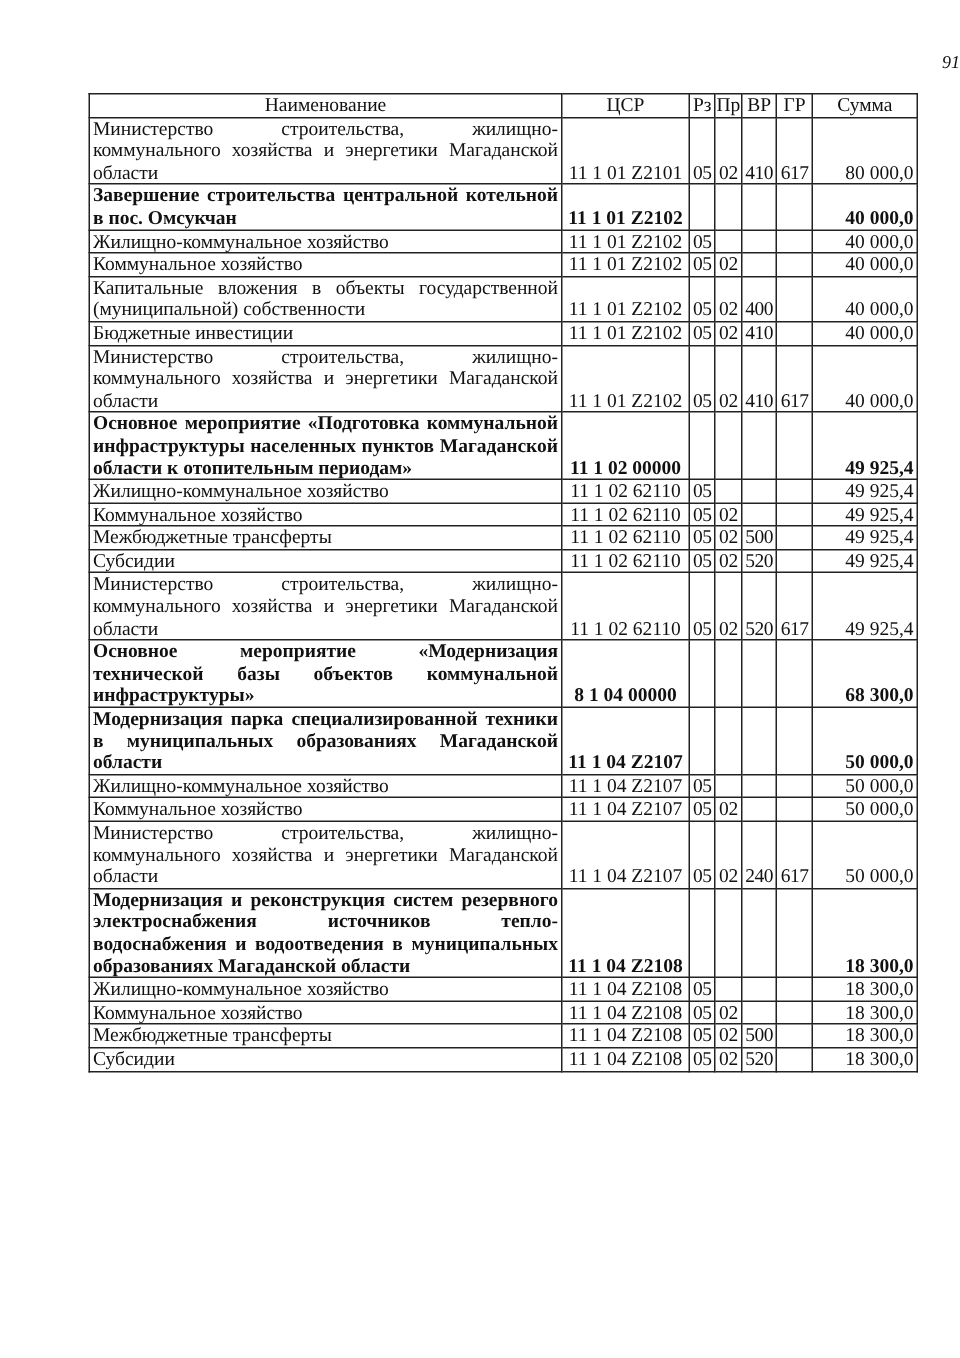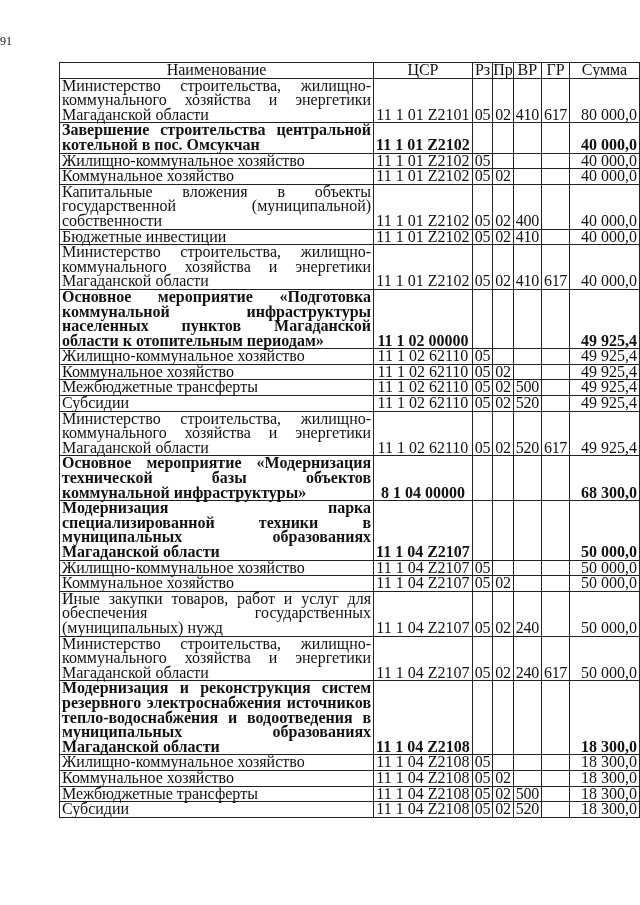--- a/index.html
+++ b/index.html
@@ -1,20 +1,20 @@
 <!DOCTYPE html>
 <html><head>
   <meta charset="utf-8">
   <style>
     html, body { margin: 0; padding: 0; background: #ffffff; }
     body { width: 640px; height: 905px; position: relative; overflow: hidden;
            font-family: "Liberation Serif", "DejaVu Serif", serif; color: #111; }
-    .page-num { position: absolute; top: 34px; left: 0; width: 640px; text-align: left; font-size: 12px; }
+    .page-num { position: absolute; top: 34px; left: 0; width: 640px; text-align: right; font-size: 12px; font-style: italic; }
     table.budget { position: absolute; left: 59px; top: 62px; border-collapse: collapse;
-                   font-size: 16px; line-height: 14.6px; table-layout: fixed; }
+                   font-size: 13px; line-height: 14.6px; table-layout: fixed; }
     table.budget td, table.budget th { border: 1px solid #222; padding: 0 2px; vertical-align: bottom; }
     table.budget th { font-weight: normal; text-align: center; height: 14px; vertical-align: middle; }
     col.c-name { width: 315px; }
     col.c-csr { width: 85px; }
     col.c-rz { width: 15px; }
     col.c-pr { width: 16px; }
     col.c-vr { width: 20px; }
     col.c-gr { width: 21px; }
     col.c-sum { width: 70px; }
     td.name { text-align: justify; text-align-last: left; }
@@ -197,29 +197,20 @@
       <tr>
         <td class="name">Коммунальное хозяйство</td>
         <td class="csr">11 1 04 Z2107</td>
         <td class="small">05</td>
         <td class="small">02</td>
         <td class="small"></td>
         <td class="small"></td>
         <td class="sum">50 000,0</td>
       </tr>
       <tr>
-        <td class="name">Иные закупки товаров, работ и услуг для обеспечения государственных (муниципальных) нужд</td>
-        <td class="csr">11 1 04 Z2107</td>
-        <td class="small">05</td>
-        <td class="small">02</td>
-        <td class="small">240</td>
-        <td class="small"></td>
-        <td class="sum">50 000,0</td>
-      </tr>
-      <tr>
         <td class="name">Министерство строительства, жилищно-коммунального хозяйства и энергетики Магаданской области</td>
         <td class="csr">11 1 04 Z2107</td>
         <td class="small">05</td>
         <td class="small">02</td>
         <td class="small">240</td>
         <td class="small">617</td>
         <td class="sum">50 000,0</td>
       </tr>
       <tr class="bold">
         <td class="name">Модернизация и реконструкция систем резервного электроснабжения источников тепло-водоснабжения и водоотведения в муниципальных образованиях Магаданской области</td>

